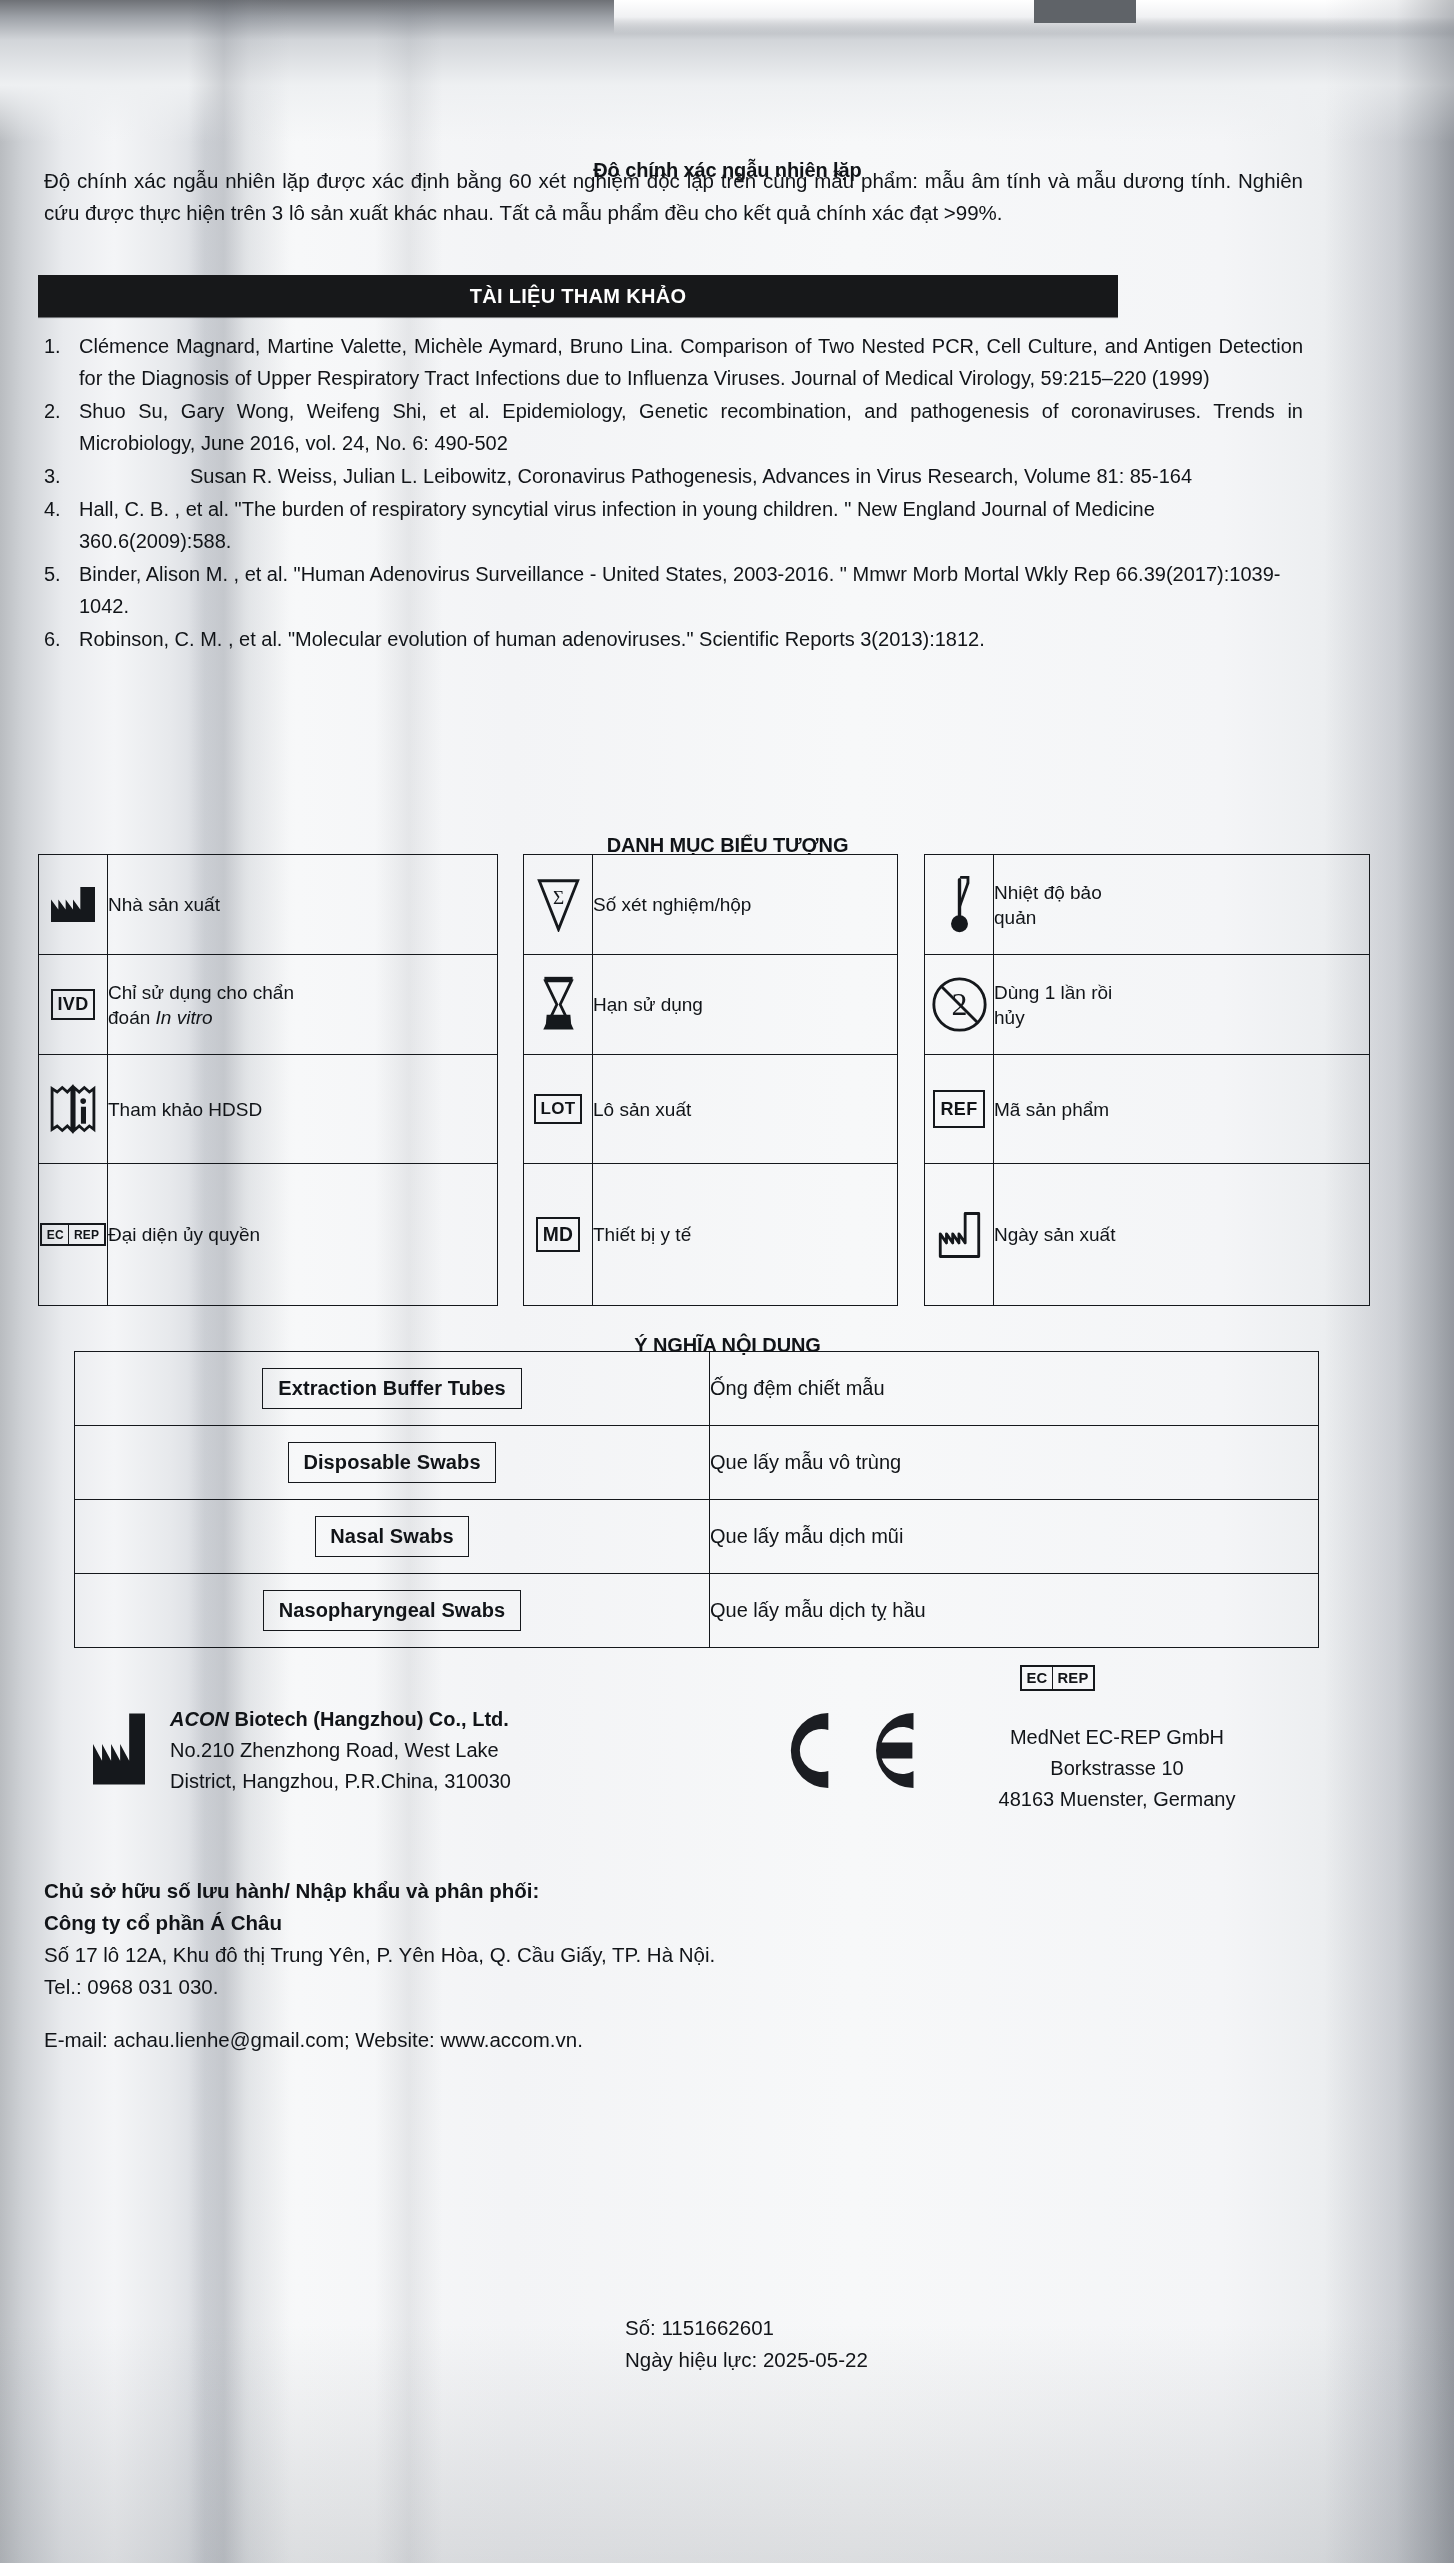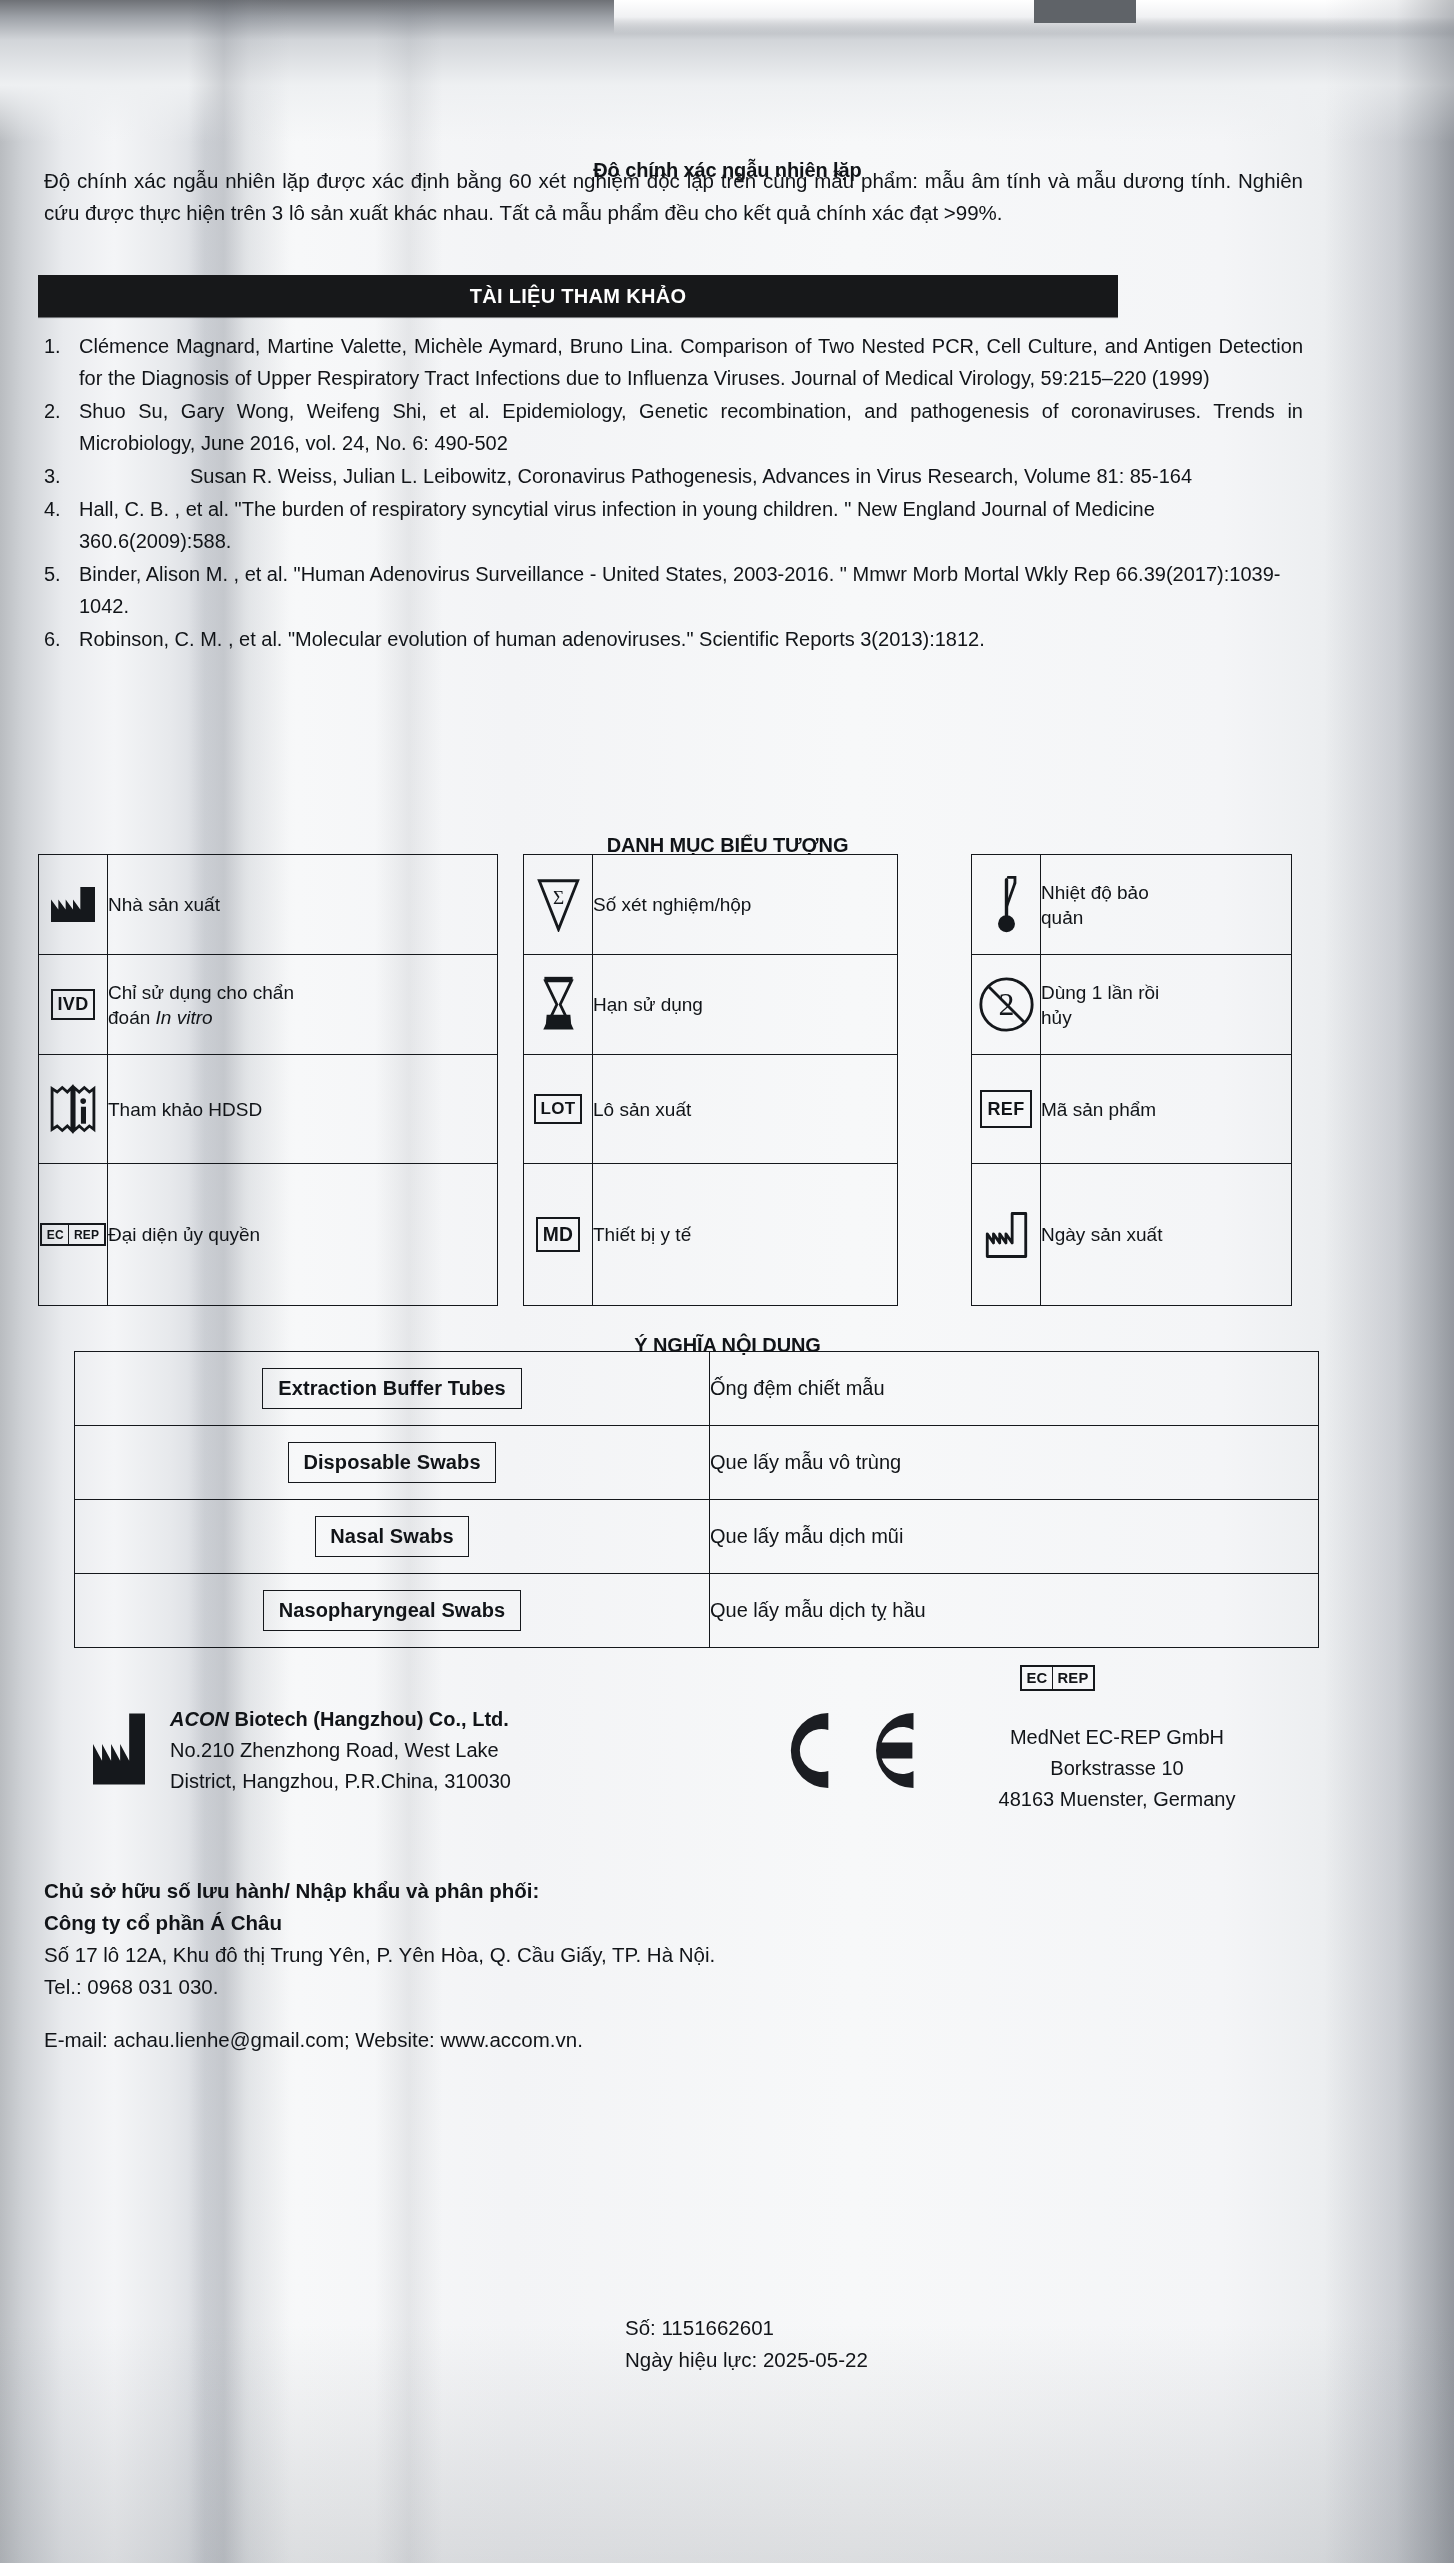--- a/index.html
+++ b/index.html
@@ -297,21 +297,21 @@
         <td class="sym-icon-cell" style="height:141px;">
           <span class="ic-box" style="font-size:19.3px; padding:5.7px 5.1px 6.3px 5.1px;">MD</span>
         </td>
         <td class="sym-label-cell">
           <span>Thiết bị y tế</span>
         </td>
       </tr>
     </tbody>
       </table>
 
-    <table class="sym-tbl" style="position:absolute; left:971px; top:854px; width:321px;">
+    <table class="sym-tbl" style="position:absolute; left:924px; top:854px; width:446px;">
       <tbody>
           <tr>
         <td class="sym-icon-cell" style="height:99px;">
           <svg class="ic" width="35" height="61" viewBox="0 0 62 108">
             <path d="M34 6 L46 6 L46 16" fill="none" stroke="#15181c" stroke-width="5" stroke-linecap="round"></path>
             <path d="M31 10 L31 76" fill="none" stroke="#15181c" stroke-width="6" stroke-linecap="round"></path>
             <path d="M46 16 L31 58" fill="none" stroke="#15181c" stroke-width="5"></path>
             <circle cx="31" cy="88" r="15" fill="#15181c"></circle>
           </svg>
         </td>

